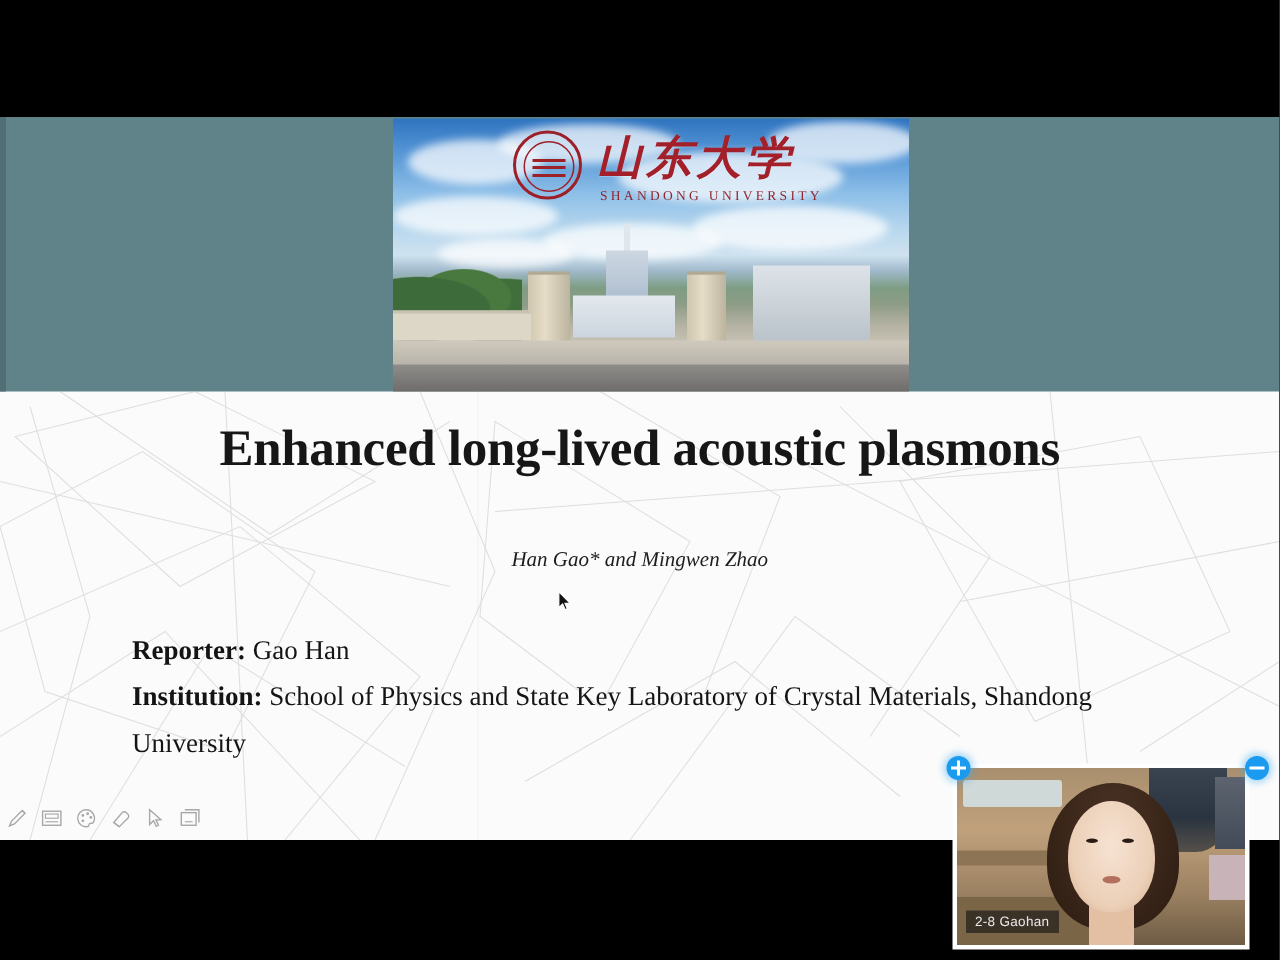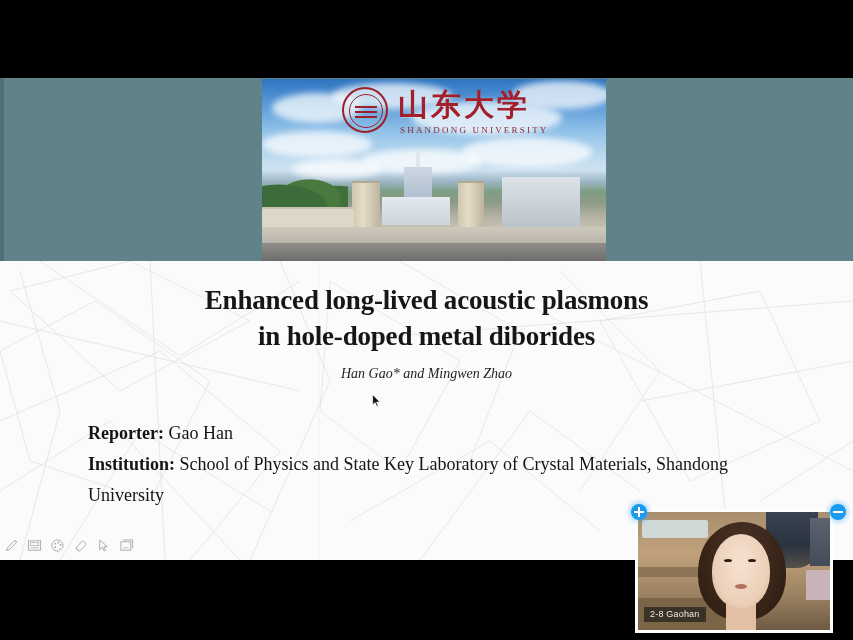--- a/index.html
+++ b/index.html
@@ -182,20 +182,21 @@
     width: 22px; height: 16px;
     background:
       linear-gradient(to bottom, transparent 0 3px, #9d2029 3px 5px, transparent 5px 8px, #9d2029 8px 10px, transparent 10px 13px, #9d2029 13px 15px, transparent 15px);
   }
   .sdu-cn {
     position: absolute;
     left: 56px; top: 0px;
     font-family: "DejaVu Serif", serif;
     font-size: 30px;
     font-weight: bold;
+    font-style: italic;
     color: #a3202b;
     letter-spacing: 3px;
     text-shadow: 0 1px 0 rgba(255,255,255,0.25);
     white-space: nowrap;
   }
   .sdu-en {
     position: absolute;
     left: 58px; top: 40px;
     font-family: "Liberation Serif", serif;
     font-size: 9px;
@@ -227,21 +228,21 @@
 
   
   .title {
     position: absolute;
     left: 0;
     top: 204px;
     width: 853px;
     text-align: center;
     font-family: "Liberation Serif", serif;
     font-weight: bold;
-    font-size: 27px;
+    font-size: 34px;
     line-height: 36px;
     color: #161616;
     letter-spacing: -0.2px;
   }
   .authors {
     position: absolute;
     left: 0;
     top: 288px;
     width: 853px;
     text-align: center;
@@ -496,21 +497,20 @@
         <path d="M640,140 L853,100"></path>
         <path d="M520,40 L853,210"></path>
         <path d="M760,240 L853,180"></path>
         <path d="M330,80 L853,40"></path>
       </g>
     </svg>
     <div class="seam"></div>
 
     <div class="title">
       <div>Enhanced long-lived acoustic plasmons</div>
-      <div>in hole-doped metal diborides</div>
     </div>
 
     <div class="authors">Han Gao* and Mingwen Zhao</div>
 
     <div class="meta">
       <div>
         <b>Reporter:</b>
         <span>Gao Han</span>
       </div>
       <div>

